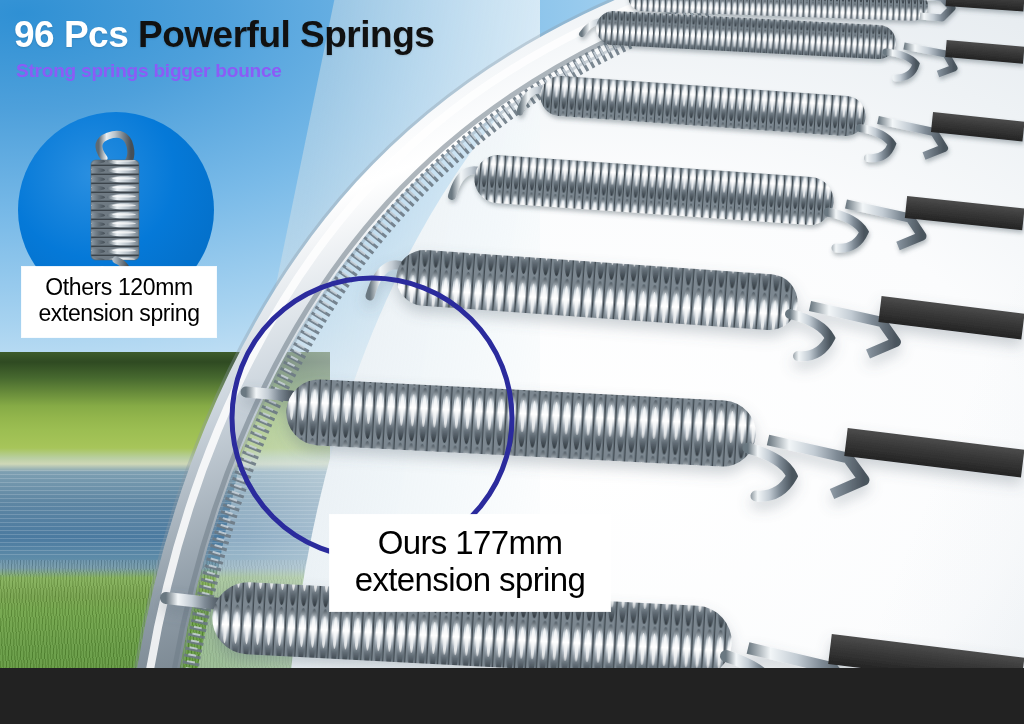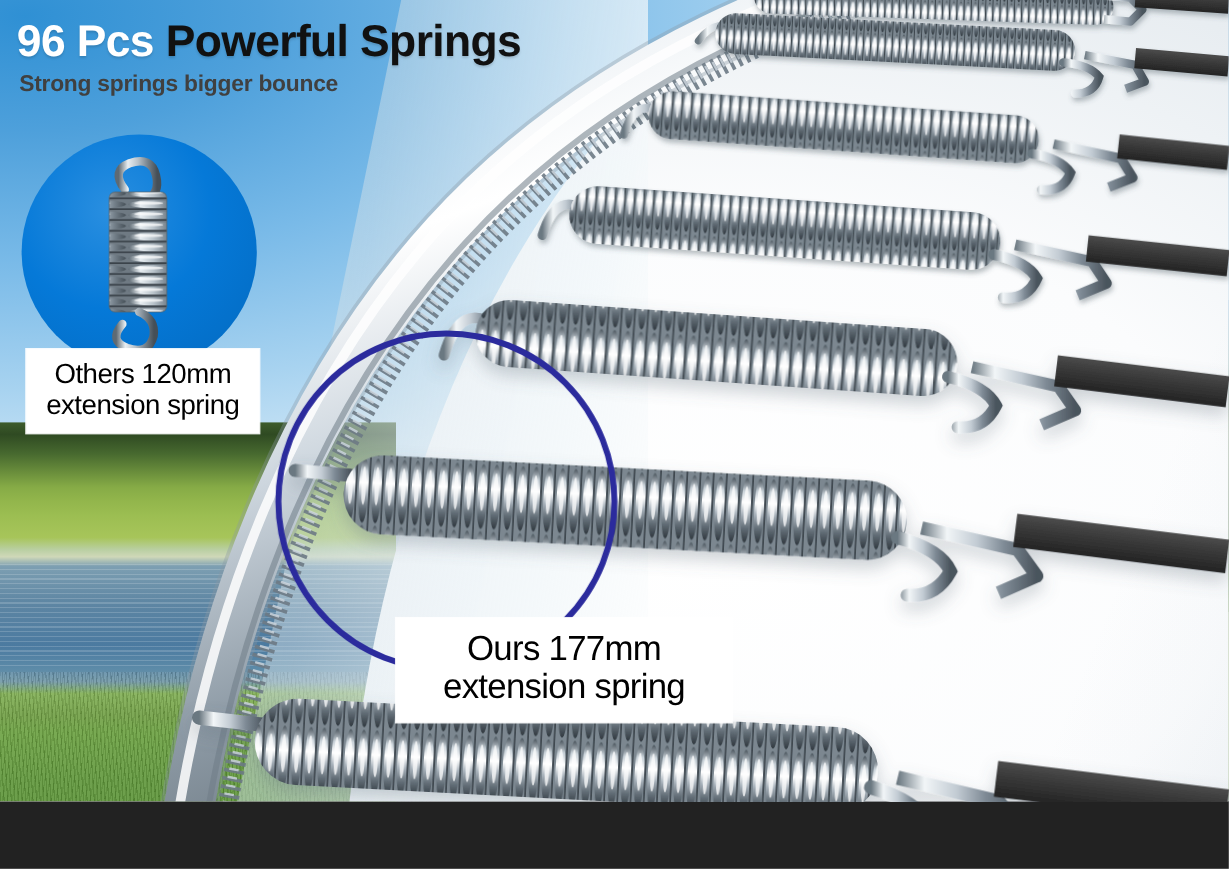--- a/index.html
+++ b/index.html
@@ -96,35 +96,35 @@
   
   #headline{
     position:absolute;left:14px;top:14px;
     font-size:37px;font-weight:bold;letter-spacing:-.5px;white-space:nowrap;
     text-shadow:0 1px 2px rgba(0,0,0,.14);
   }
   #headline .w{color:#ffffff;}
   #headline .k{color:#111111;}
   #subhead{
     position:absolute;left:16px;top:60px;
-    font-size:19px;font-weight:bold;color:#404040;letter-spacing:-.2px;white-space:nowrap;
+    font-size:19px;font-weight:bold;color:#8b5cf6;letter-spacing:-.2px;white-space:nowrap;
   }
 
   .callout{
     position:absolute;background:#ffffff;color:#000;
     font-weight:400;line-height:1.12;text-align:center;
     box-shadow:0 0 0 1px rgba(255,255,255,.9);
   }
   #callout-others{
-    left:22px;top:291px;width:186px;padding:8px 4px 10px;
+    left:22px;top:267px;width:186px;padding:8px 4px 10px;
     font-size:23px;letter-spacing:-.4px;
   }
   #callout-ours{
     left:330px;top:515px;width:272px;padding:10px 4px 12px;
-    font-size:29px;letter-spacing:-.6px;
+    font-size:33px;letter-spacing:-.6px;
   }
   .callout .l2{display:block;}
 
   
   #badge{
     position:absolute;left:18px;top:112px;width:196px;height:196px;border-radius:50%;
     background:radial-gradient(circle at 38% 32%, #2a8fe0 0%, #0579d8 46%, #0369bf 100%);
   }
 </style>
 </head>

